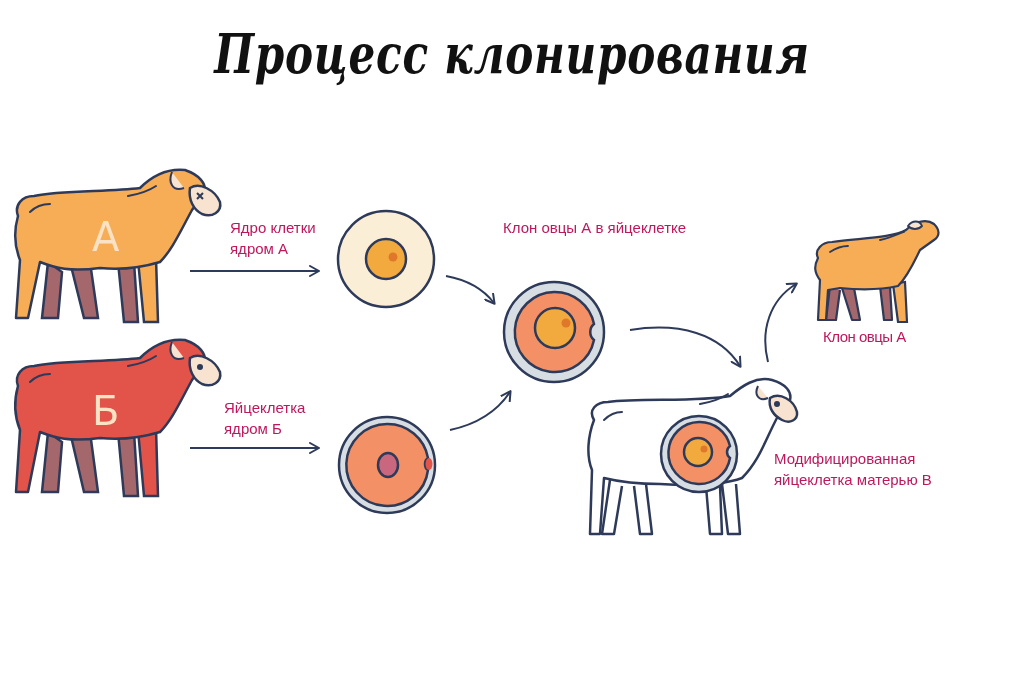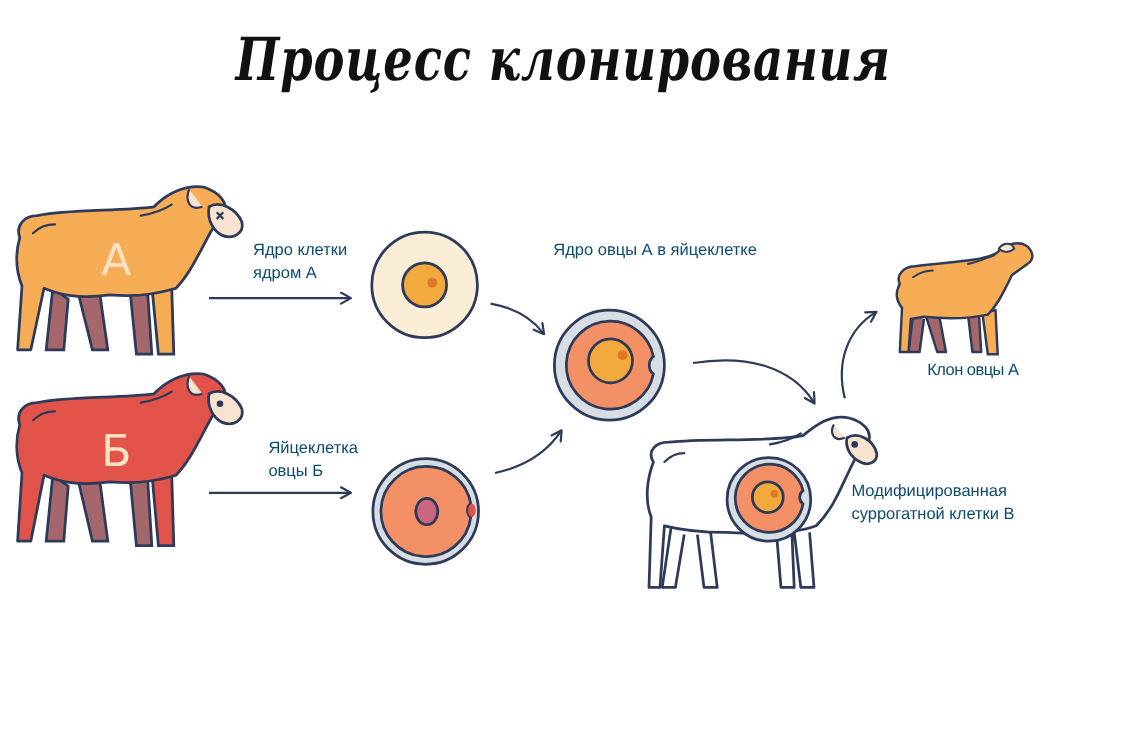--- a/index.html
+++ b/index.html
@@ -3,21 +3,21 @@
   <meta charset="utf-8">
   <style>
     html, body { margin: 0; padding: 0; background: #ffffff; }
     body { width: 1024px; height: 683px; position: relative; overflow: hidden; font-family: "Liberation Sans", "DejaVu Sans", sans-serif; }
     .title {
       position: absolute; left: 0; top: 22px; width: 1024px; text-align: center;
       font-family: "DejaVu Serif", serif; font-style: italic; font-weight: bold;
       font-size: 54px; color: #111111; letter-spacing: 1px;
       transform: scaleX(0.78); transform-origin: 512px 0;
     }
-    .label { position: absolute; color: #0c4a6e; font-size: 15px; line-height: 21px; }
+    .label { position: absolute; color: #be185d; font-size: 15px; line-height: 21px; }
     .label .line { display: block; white-space: nowrap; }
     svg.art { position: absolute; left: 0; top: 0; }
     .sheep-letter {
       position: absolute; font-size: 40px; color: #fbe2c4; font-family: "DejaVu Sans", sans-serif;
     }
   </style>
 </head>
 <body>
 
 <div class="title">Процесс клонирования</div>
@@ -106,29 +106,29 @@
 </svg>
 
 <div class="sheep-letter" style="left:92px; top:214px;">А</div>
 <div class="sheep-letter" style="left:92px; top:388px;">Б</div>
 
 <div class="label" style="left:230px; top:217px;">
   <span class="line">Ядро клетки</span>
   <span class="line">ядром А</span>
 </div>
 
-<div class="label" style="left:244px; top:397px;">
+<div class="label" style="left:224px; top:397px;">
   <span class="line">Яйцеклетка</span>
-  <span class="line">овцы Б</span>
+  <span class="line">ядром Б</span>
 </div>
 
 <div class="label" style="left:503px; top:217px;">
-  <span class="line">Ядро овцы А в яйцеклетке</span>
+  <span class="line">Клон овцы А в яйцеклетке</span>
 </div>
 
-<div class="label" style="left:823px; top:326px; letter-spacing:-0.5px;margin-left:20px;">
+<div class="label" style="left:823px; top:326px; letter-spacing:-0.5px;">
   <span class="line">Клон овцы А</span>
 </div>
 
-<div class="label" style="left:774px; top:436px;">
+<div class="label" style="left:774px; top:448px;">
   <span class="line">Модифицированная</span>
-  <span class="line">суррогатной клетки В</span>
+  <span class="line">яйцеклетка матерью В</span>
 </div>
 
 </body></html>

